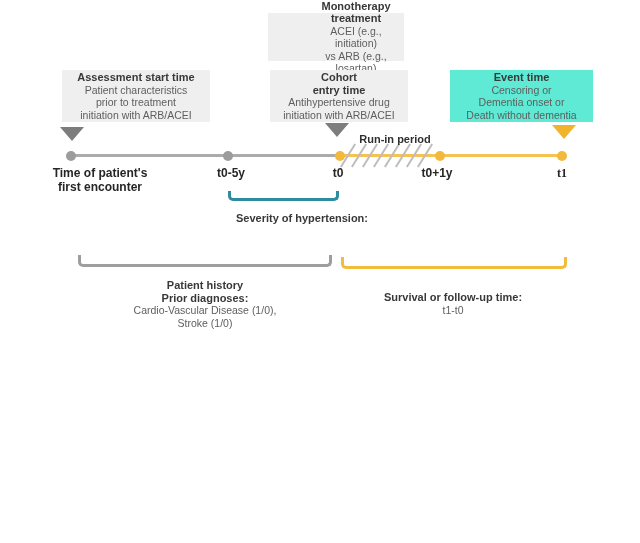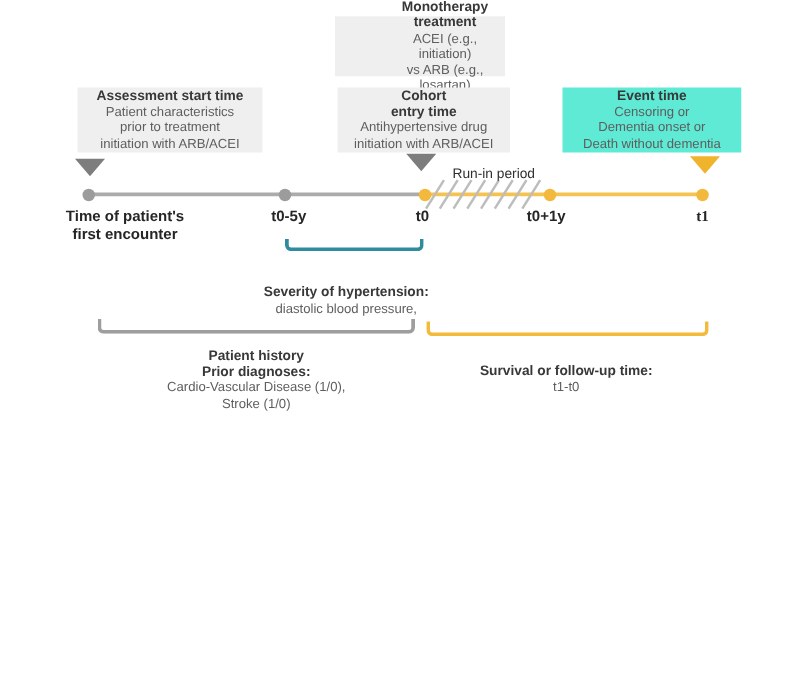--- a/index.html
+++ b/index.html
@@ -24,21 +24,21 @@
   .dot{position:absolute;width:10px;height:10px;border-radius:50%;top:151px;}
   .dot-gray{background:#9c9c9c;}
   .dot-yellow{background:#f2b93c;}
   .hatchbox{position:absolute;left:344px;top:142px;width:92px;height:27px;}
   .hatch{position:absolute;top:0;width:2px;height:27px;background:#bdbdbd;transform:rotate(32deg);}
   .hatch:nth-child(1){left:3px;}  .hatch:nth-child(2){left:14px;}
   .hatch:nth-child(3){left:25px;} .hatch:nth-child(4){left:36px;}
   .hatch:nth-child(5){left:47px;} .hatch:nth-child(6){left:58px;}
   .hatch:nth-child(7){left:69px;} .hatch:nth-child(8){left:80px;}
   .runin{position:absolute;left:338px;top:133px;width:114px;text-align:center;
-    font-weight:normal;font-size:11px;color:#2f2f2f;}
+    font-weight:bold;font-size:11px;color:#2f2f2f;}
   .tick{position:absolute;top:166px;text-align:center;font-weight:bold;font-size:12px;
     line-height:14px;color:#262626;white-space:pre-line;}
   .bracket{position:absolute;box-sizing:border-box;border-style:solid;border-top:none;
     border-radius:0 0 5px 5px;border-width:0 3px 3px 3px;background:transparent;}
   .br-teal{border-color:#2e8c9e;}
   .br-gray{border-color:#9e9e9e;}
   .br-yellow{border-color:#f2bb3c;}
   .note{position:absolute;text-align:center;}
   .note .ntitle{font-weight:bold;font-size:11px;line-height:12.5px;color:#383838;}
   .note .nline{font-size:10.5px;line-height:12.5px;color:#5e5e5e;}
@@ -102,23 +102,22 @@
   <div class="runin">Run-in period</div>
 
   <div class="tick" style="left:30px;width:140px;">Time of patient's
 first encounter</div>
   <div class="tick" style="left:201px;width:60px;">t0-5y</div>
   <div class="tick" style="left:318px;width:40px;">t0</div>
   <div class="tick" style="left:407px;width:60px;">t0+1y</div>
   <div class="tick" style="left:542px;width:40px;font-family:Liberation Serif, serif;">t1</div>
 
   <div class="bracket br-teal" style="left:228px;top:191px;width:111px;height:10px;"></div>
-  <div class="note" style="left:184px;top:212px;width:186px;margin-top:16px;">
+  <div class="note" style="left:209px;top:212px;width:186px;">
     <div class="ntitle">Severity of hypertension:</div>
-    <div class="nline">diastolic blood pressure,</div>
   </div>
 
   <div class="bracket br-gray" style="left:78px;top:255px;width:254px;height:12px;"></div>
   <div class="note" style="left:55px;top:279px;width:300px;">
     <div class="ntitle">Patient history</div>
     <div class="ntitle">Prior diagnoses:</div>
     <div class="nline">Cardio-Vascular Disease (1/0),</div>
     <div class="nline">Stroke (1/0)</div>
   </div>
 

